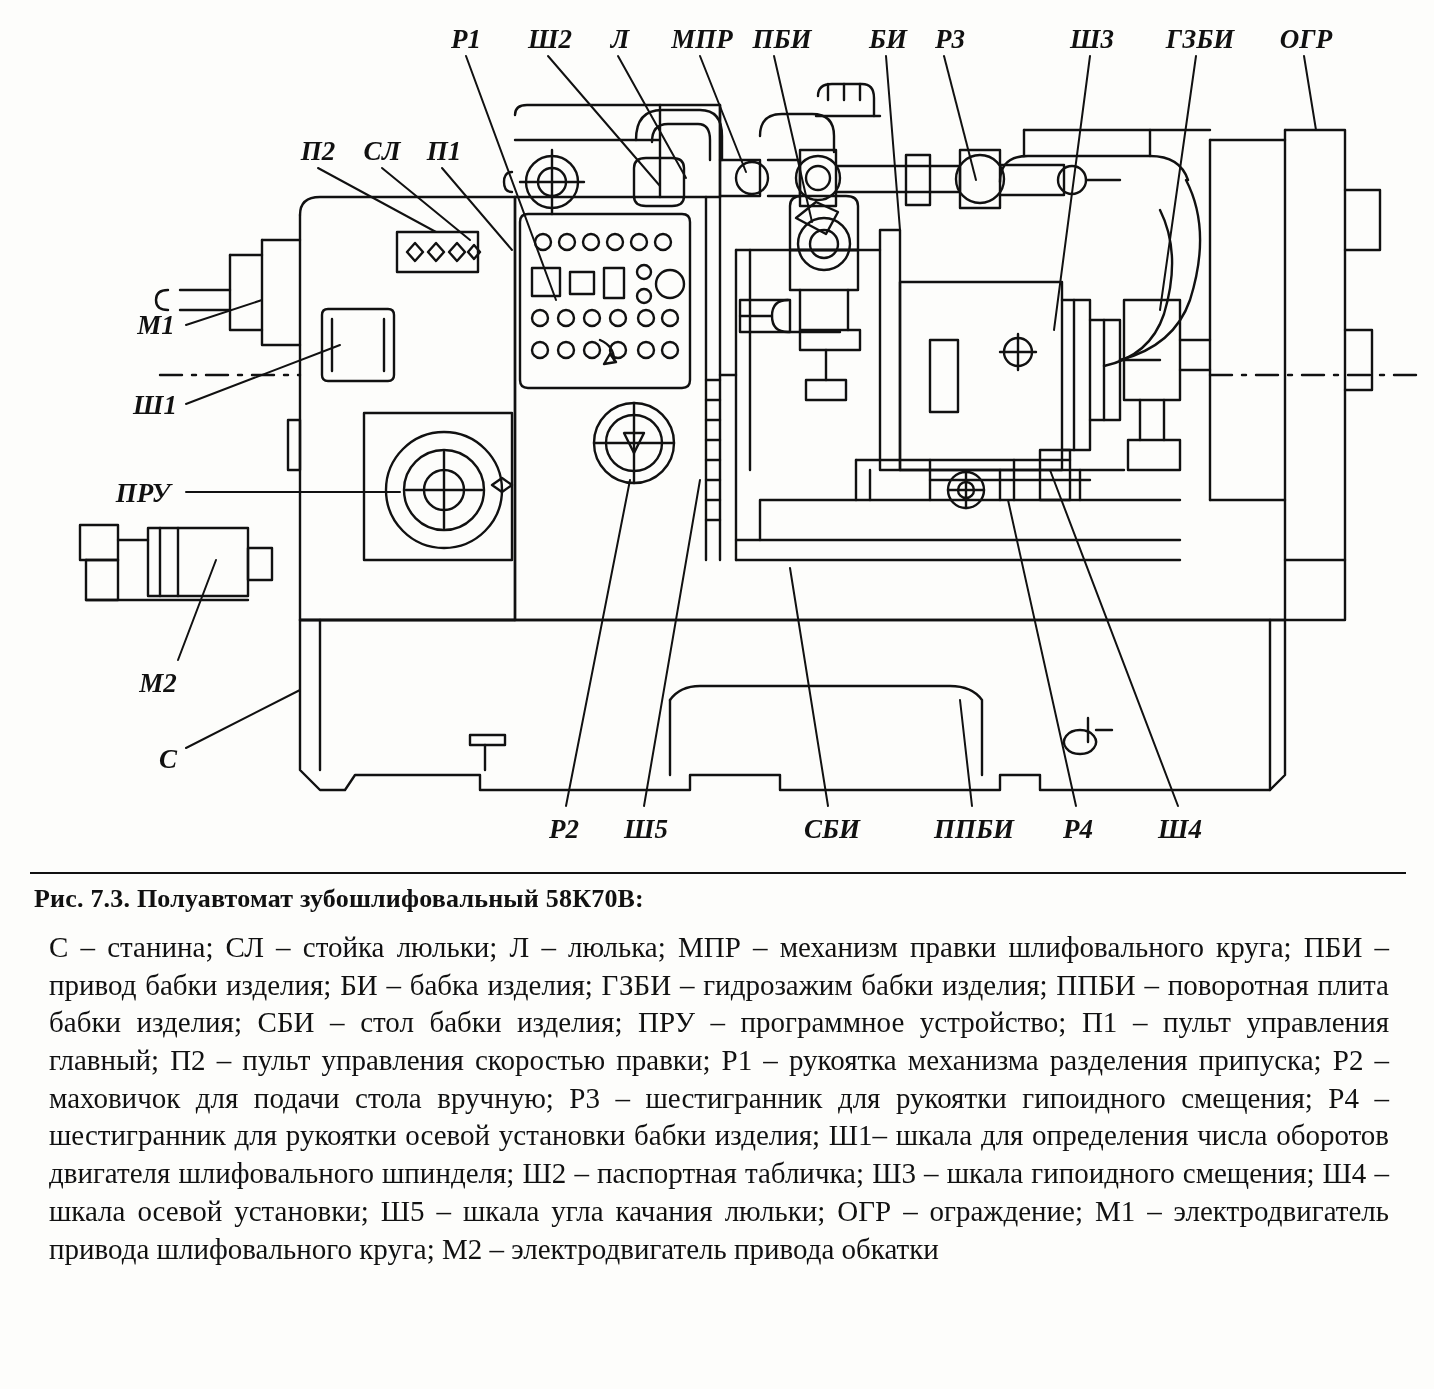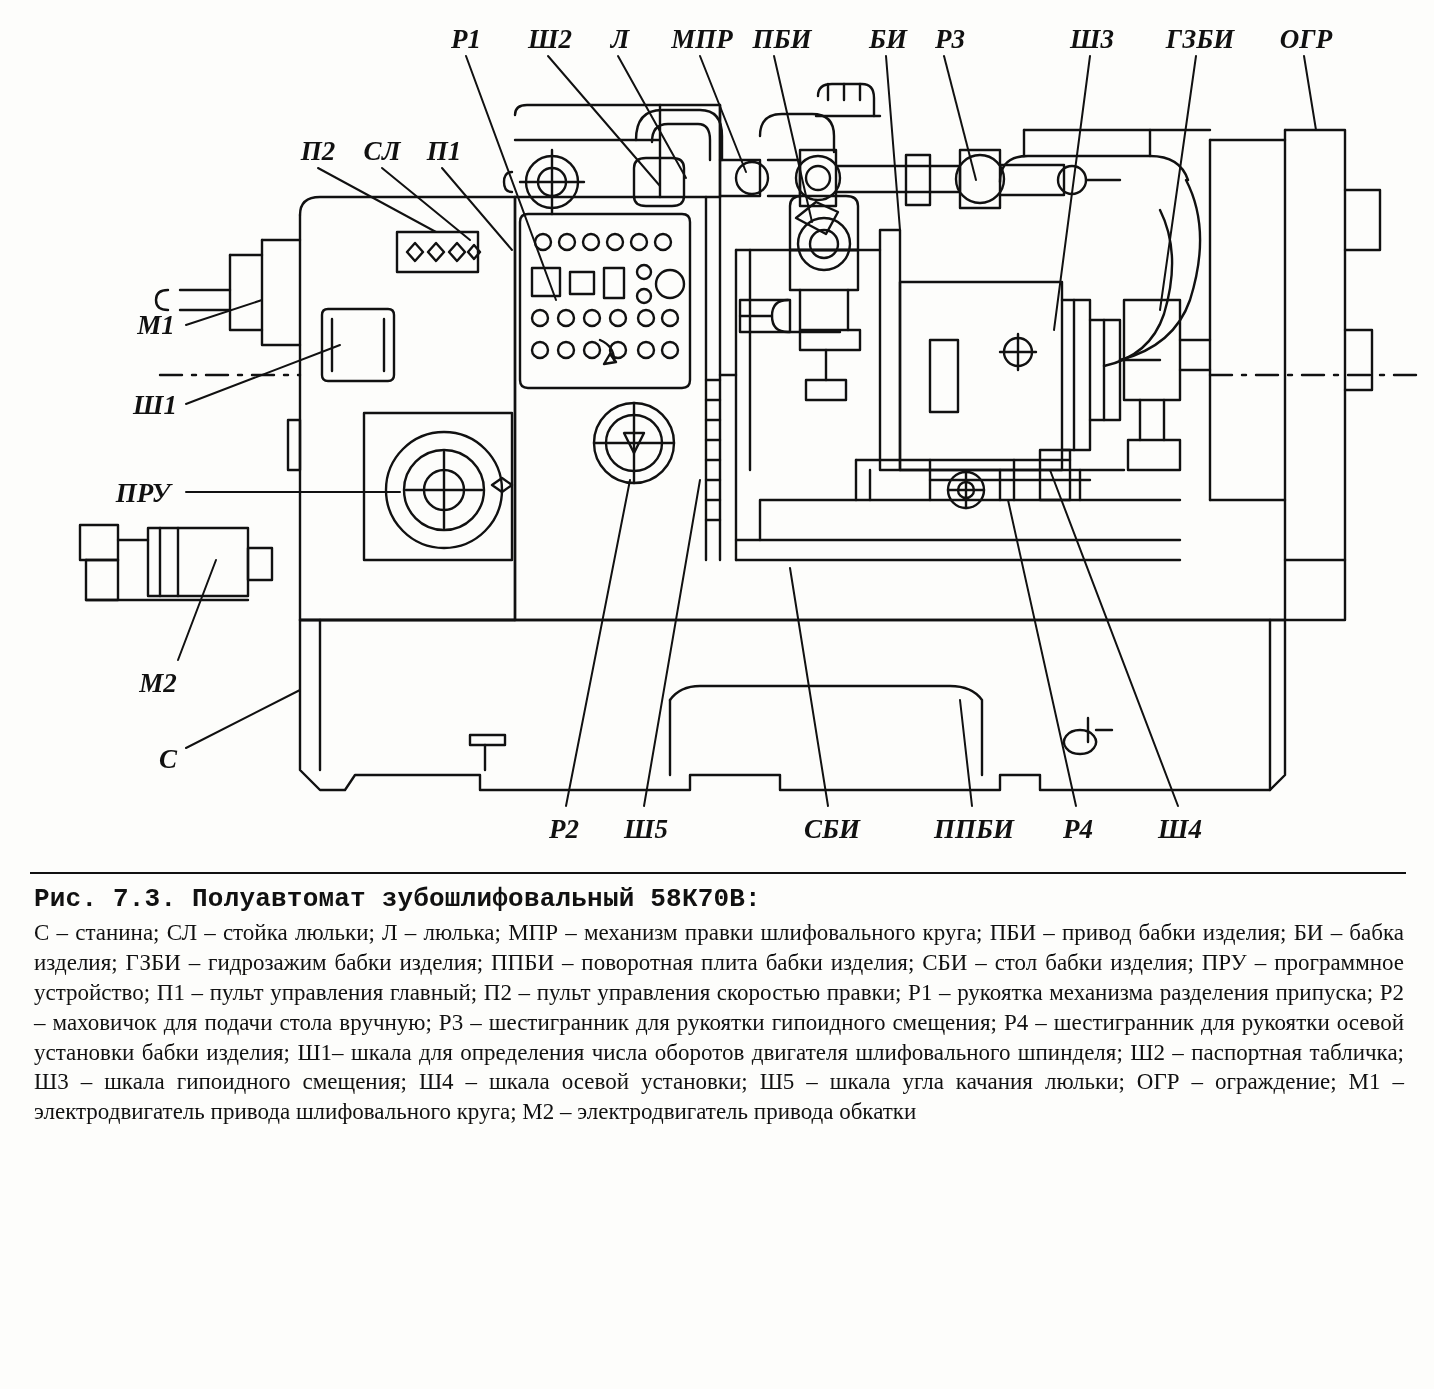--- a/index.html
+++ b/index.html
@@ -32,32 +32,32 @@
     font-size: 27px;
     fill: #111;
   }
   #caption {
     position: absolute;
     left: 34px;
     top: 884px;
     width: 1370px;
   }
   .cap-title {
-    font-family: Liberation Mono, monospace;
+    font-family: Liberation Serif, serif;
     font-weight: bold;
     font-size: 26px;
     letter-spacing: 0.2px;
     margin: 0 0 4px 0;
   }
   .cap-body {
     font-family: "Liberation Serif", serif;
-    font-size: 23px;
+    font-size: 29px;
     line-height: 1.30;
     text-align: justify;
-    margin: 0;
+    margin: 15px;
   }
   hr.rule {
     position: absolute;
     left: 30px;
     top: 872px;
     width: 1376px;
     border: none;
     border-top: 2px solid #111;
     margin: 0;
   }

